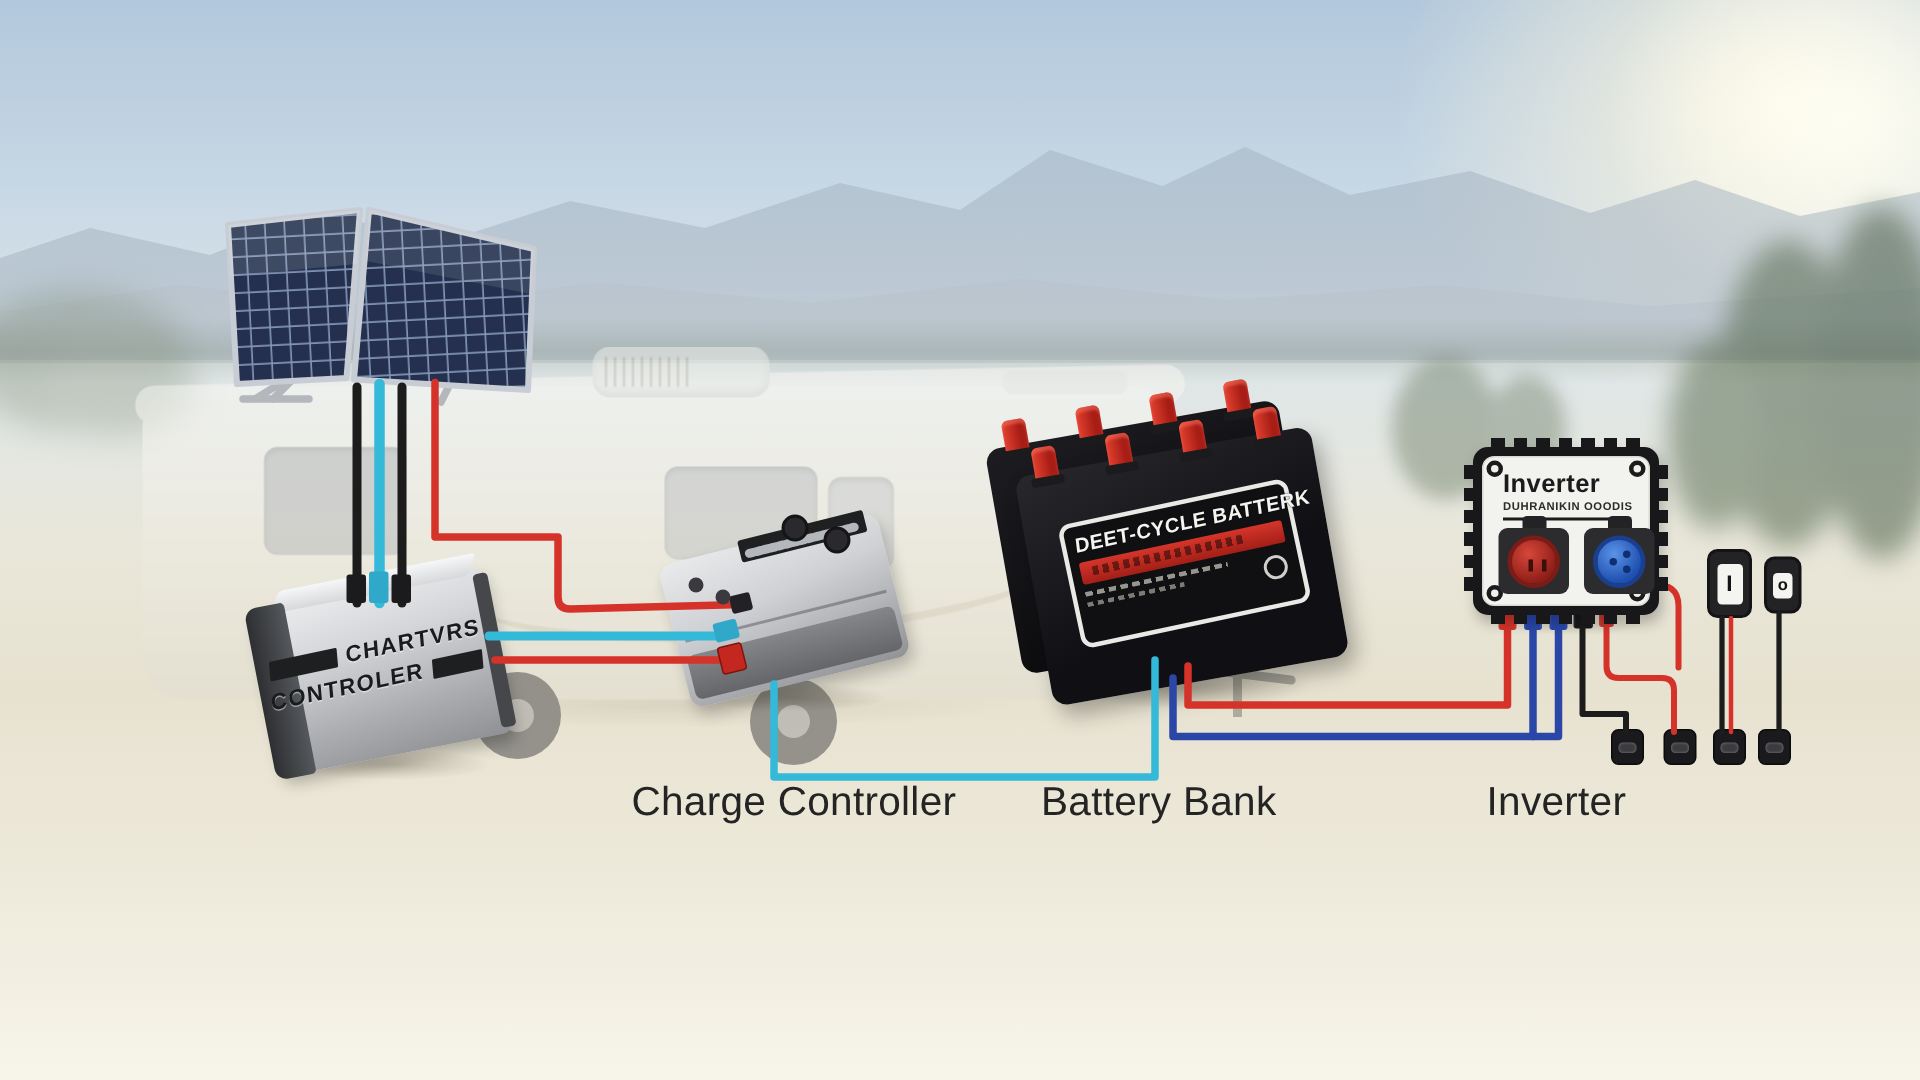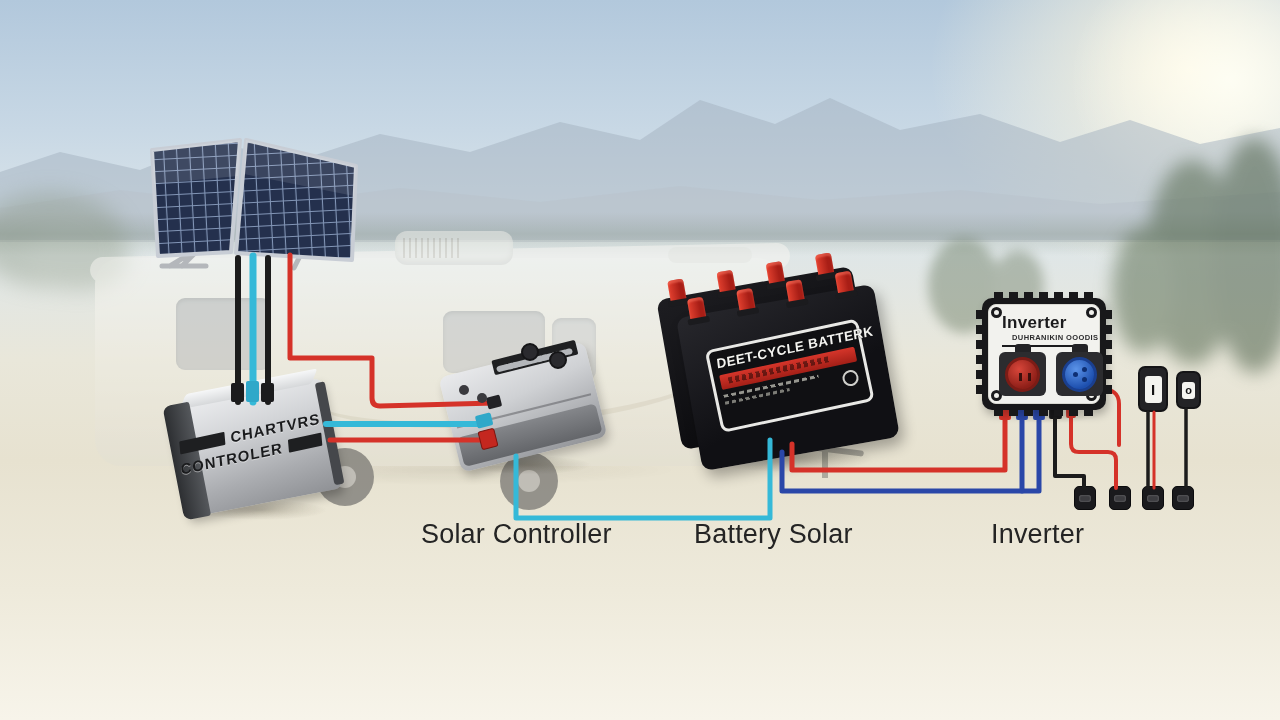--- a/index.html
+++ b/index.html
@@ -79,21 +79,21 @@
   .batt-badge{position:absolute;right:8px;bottom:16px;width:12px;height:12px;border:2px solid #cfcfcb;border-radius:50%;}
   
   .inv{left:982px;top:298px;width:124px;height:112px;background:#18181a;border-radius:10px;z-index:5;
     box-shadow:2px 5px 9px rgba(0,0,0,.25);}
   .inv::before{content:"";position:absolute;left:-6px;right:-6px;top:12px;bottom:12px;z-index:-1;
     background:repeating-linear-gradient(180deg,#18181a 0 9px,transparent 9px 15px);}
   .inv::after{content:"";position:absolute;left:12px;right:12px;top:-6px;bottom:-6px;z-index:-1;
     background:repeating-linear-gradient(90deg,#18181a 0 9px,transparent 9px 15px);}
   .inv-panel{position:absolute;inset:6px;background:#f2f2ee;border-radius:8px;border:1px solid #d9d9d2;}
   .inv-title{margin:8px 0 0 13px;font-weight:800;font-size:17px;color:#1b1b1d;letter-spacing:.3px;}
-  .inv-sub{margin:0 0 0 23px;font-weight:700;font-size:7.5px;color:#2b2b2d;letter-spacing:.4px;white-space:nowrap;}
+  .inv-sub{margin:0 0 0 13px;font-weight:700;font-size:7.5px;color:#2b2b2d;letter-spacing:.4px;white-space:nowrap;}
   .inv-rule{margin:3px 12px 0 13px;height:2px;background:#1b1b1d;}
   .screw{position:absolute;width:11px;height:11px;border:3px solid #1b1b1d;border-radius:50%;background:#f0f0ec;box-sizing:border-box;}
   .sockets{position:absolute;left:10px;bottom:7px;display:flex;gap:10px;}
   .socket .tab{width:16px;height:8px;background:#232326;margin:0 auto;border-radius:3px 3px 0 0;}
   .socket .sbody{width:47px;height:44px;background:#2c2c2f;border-radius:6px;display:flex;align-items:center;justify-content:center;}
   .ring{width:35px;height:35px;border-radius:50%;position:relative;box-sizing:border-box;}
   .ring-red{background:radial-gradient(circle at 38% 32%,#d8463a,#8e1f18 72%);border:3px solid #7c1c16;}
   .ring-red i{position:absolute;width:3px;height:8px;background:#3a0f0c;left:11px;top:13px;}
   .ring-red i+i{left:20px;}
   .ring-blue{background:radial-gradient(circle at 38% 32%,#5b93e8,#1d4fae 72%);border:3px solid #1a3f8f;}
@@ -316,17 +316,17 @@
 
     <path d="M1055,418 V476 H1084 V488" style="stroke:var(--wire-black,#1c1c1c)" stroke-width="4"></path>
     <path d="M1071,417 V444 Q1071,452 1079,452 H1108 Q1116,452 1116,460 V488" style="stroke:var(--wire-red,#d53229)" stroke-width="4"></path>
     <path d="M1100,390 Q1119,388 1119,404 V445" style="stroke:var(--wire-red,#d53229)" stroke-width="4"></path>
 
     <path d="M1148,412 V488" style="stroke:var(--wire-black,#1c1c1c)" stroke-width="3.5"></path>
     <path d="M1154,412 V488" style="stroke:var(--wire-red,#d53229)" stroke-width="3"></path>
     <path d="M1186,409 V488" style="stroke:var(--wire-black,#1c1c1c)" stroke-width="3.5"></path>
   </svg>
 
-  <div class="abs caption" style="left:421px;top:519px;">Solar Controller</div>
-  <div class="abs caption" style="left:694px;top:519px;">Battery Solar</div>
+  <div class="abs caption" style="left:421px;top:519px;">Charge Controller</div>
+  <div class="abs caption" style="left:694px;top:519px;">Battery Bank</div>
   <div class="abs caption" style="left:991px;top:519px;">Inverter</div>
 
 </div>
 
 </body></html>

